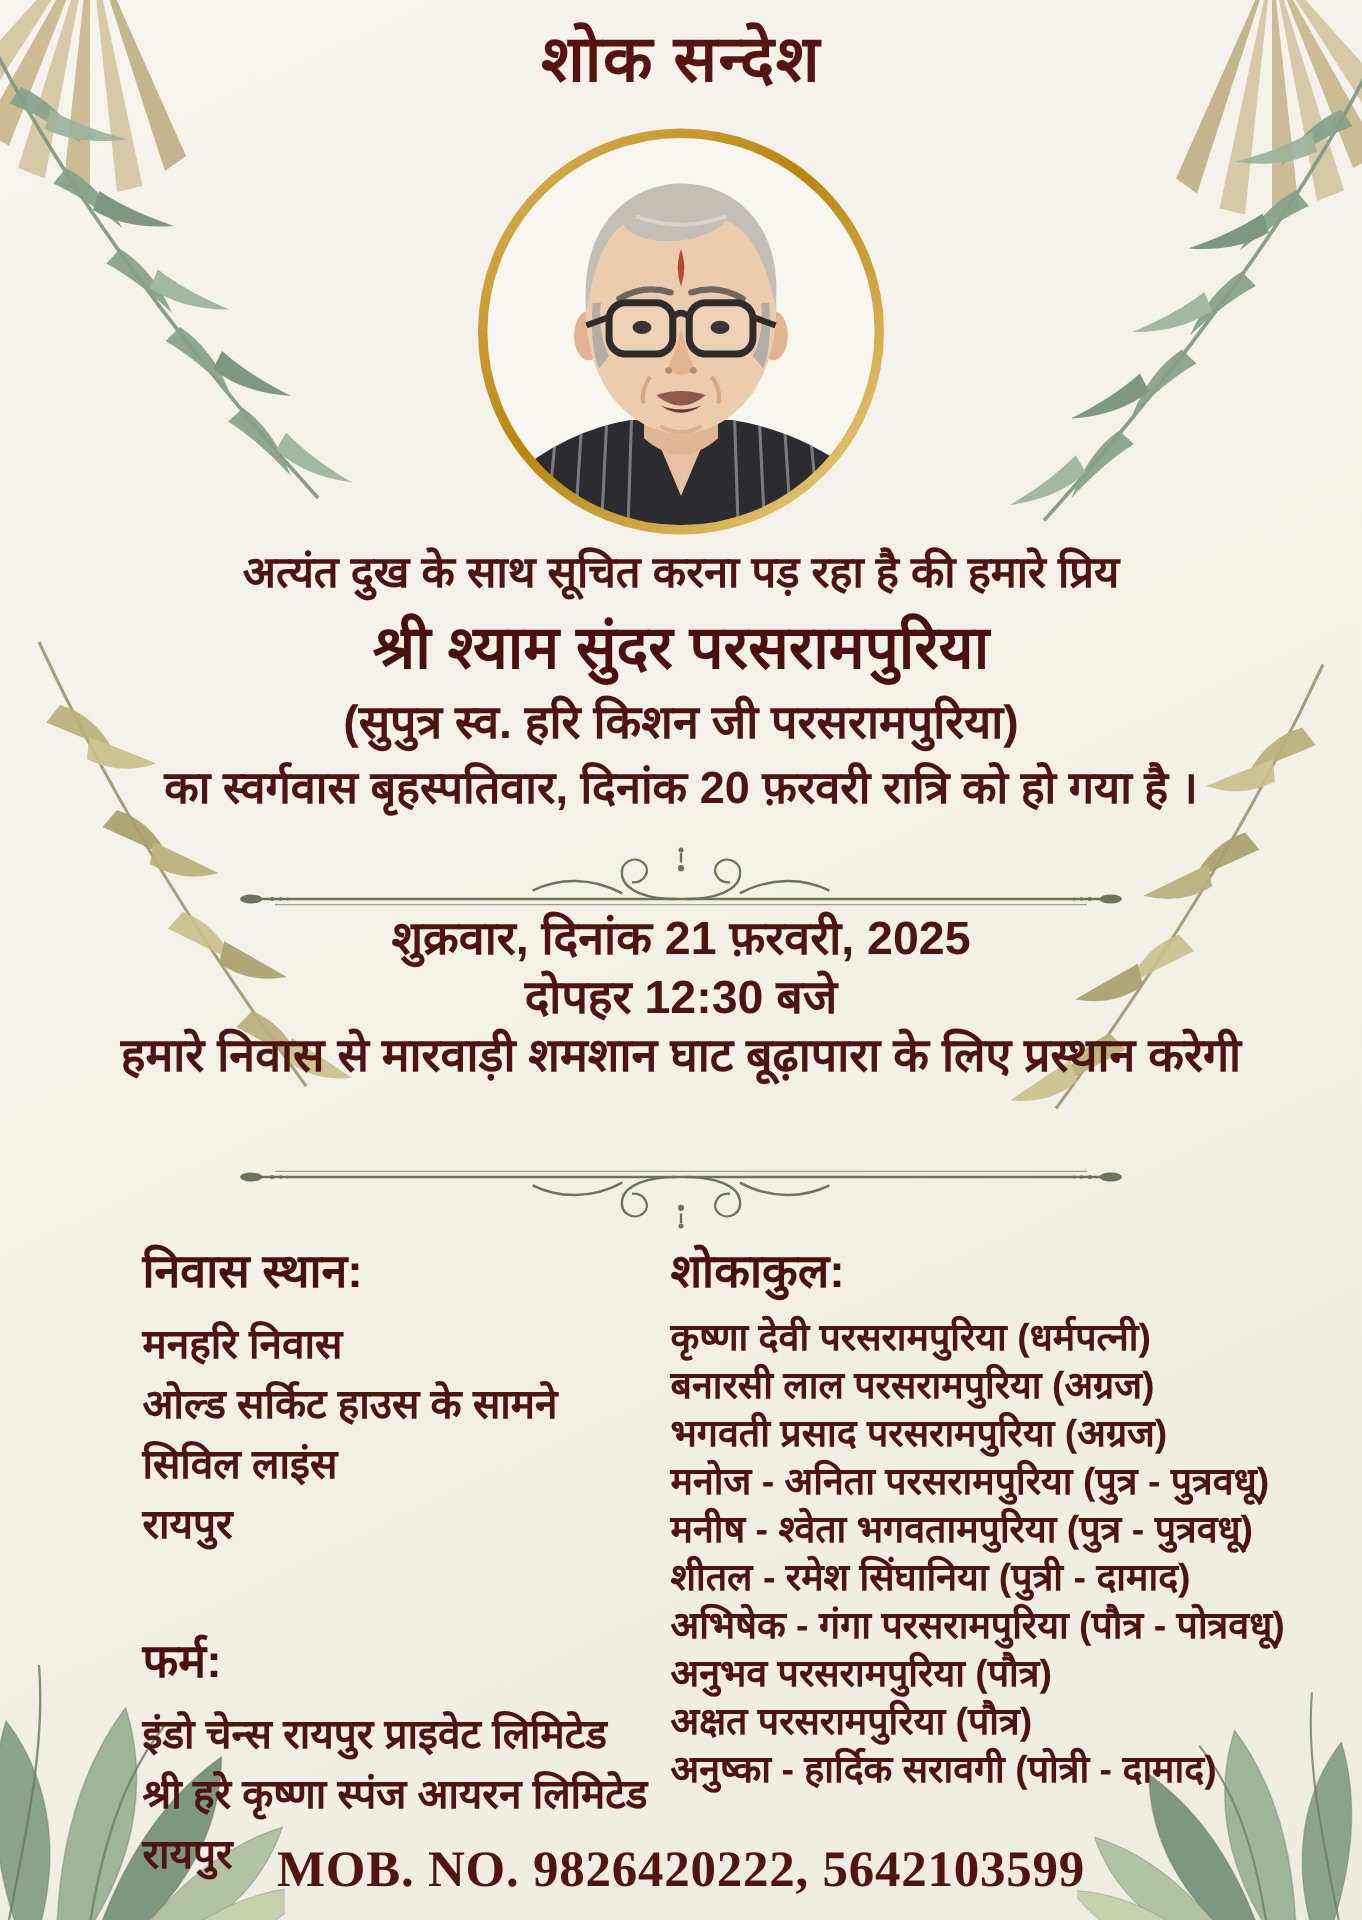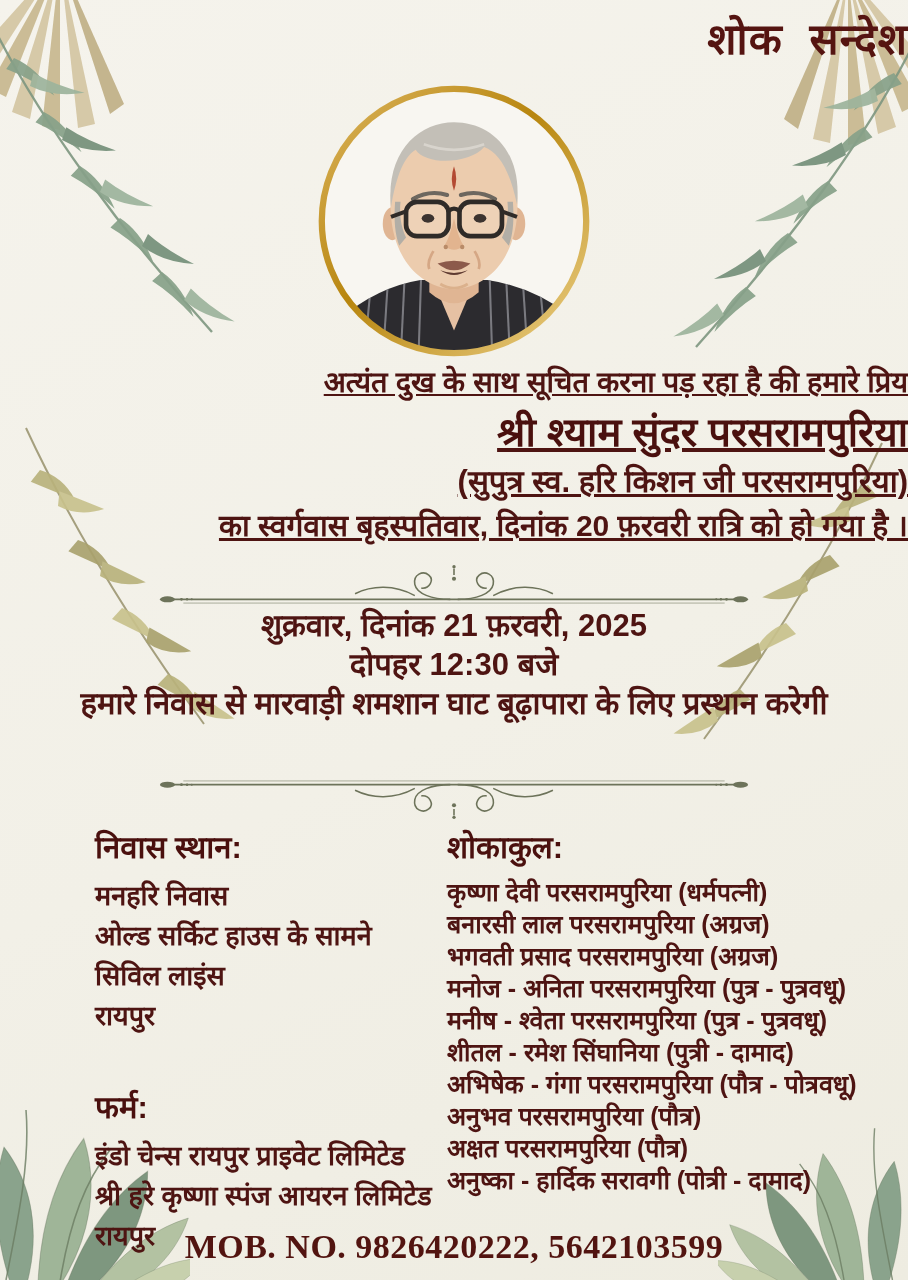--- a/index.html
+++ b/index.html
@@ -9,25 +9,25 @@
     font-family:"Liberation Sans","DejaVu Sans",sans-serif;
     color:#4e1412;
   }
   .deco{position:absolute;z-index:0;pointer-events:none;}
   .deco.tl{left:0;top:0;}
   .deco.tr{right:0;top:0;transform:scaleX(-1);}
   .deco.bl{left:0;bottom:0;}
   .deco.br{right:0;bottom:0;transform:scaleX(-1);}
   .content{position:absolute;inset:0;z-index:2;}
   .page-title{
-    position:absolute;top:8px;left:0;width:100%;text-align:right;
-    font-size:43px;font-weight:700;color:#551411;letter-spacing:1px;font-family:Liberation Mono, monospace;
+    position:absolute;top:8px;left:0;width:100%;text-align:center;
+    font-size:43px;font-weight:700;color:#551411;letter-spacing:1px;
   }
   .photo-wrap{position:absolute;top:84px;left:50%;transform:translateX(-50%);width:274px;height:274px;}
-  .announce{position:absolute;top:360px;left:0;width:100%;text-align:right;font-weight:700;text-decoration:underline;}
+  .announce{position:absolute;top:360px;left:0;width:100%;text-align:center;font-weight:700;}
   .announce .intro{font-size:29px;line-height:44px;}
   .announce .name{font-size:40px;line-height:56px;color:#4a100e;}
   .announce .father{font-size:31px;line-height:44px;}
   .announce .death{font-size:30px;line-height:44px;}
   .divider{position:absolute;left:50%;transform:translateX(-50%);width:640px;height:56px;}
   .divider.d1{top:562px;}
   .divider.d2{top:766px;transform:translateX(-50%) scaleY(-1);}
   .funeral{position:absolute;top:606px;left:0;width:100%;text-align:center;font-weight:700;}
   .funeral .f-head{font-size:33px;line-height:42px;}
   .funeral .f-line{font-size:31px;line-height:39px;}
@@ -290,21 +290,21 @@
         <div class="line">रायपुर</div>
       </div>
     </div>
 
     <div class="col-right">
       <div class="sec-head">शोकाकुल:</div>
       <div class="line">कृष्णा देवी परसरामपुरिया (धर्मपत्नी)</div>
       <div class="line">बनारसी लाल परसरामपुरिया (अग्रज)</div>
       <div class="line">भगवती प्रसाद परसरामपुरिया (अग्रज)</div>
       <div class="line">मनोज - अनिता परसरामपुरिया  (पुत्र - पुत्रवधू)</div>
-      <div class="line">मनीष - श्वेता परसरामपुरिया (पुत्र - पुत्रवधू)</div>
+      <div class="line">मनीष - श्वेता भगवतामपुरिया (पुत्र - पुत्रवधू)</div>
       <div class="line">शीतल - रमेश सिंघानिया (पुत्री - दामाद)</div>
       <div class="line">अभिषेक - गंगा परसरामपुरिया (पौत्र - पोत्रवधू)</div>
       <div class="line">अनुभव परसरामपुरिया (पौत्र)</div>
       <div class="line">अक्षत परसरामपुरिया (पौत्र)</div>
       <div class="line">अनुष्का - हार्दिक सरावगी (पोत्री -  दामाद)</div>
     </div>
 
     <div class="contact">MOB. NO. 9826420222, 5642103599</div>
 
   </div>

